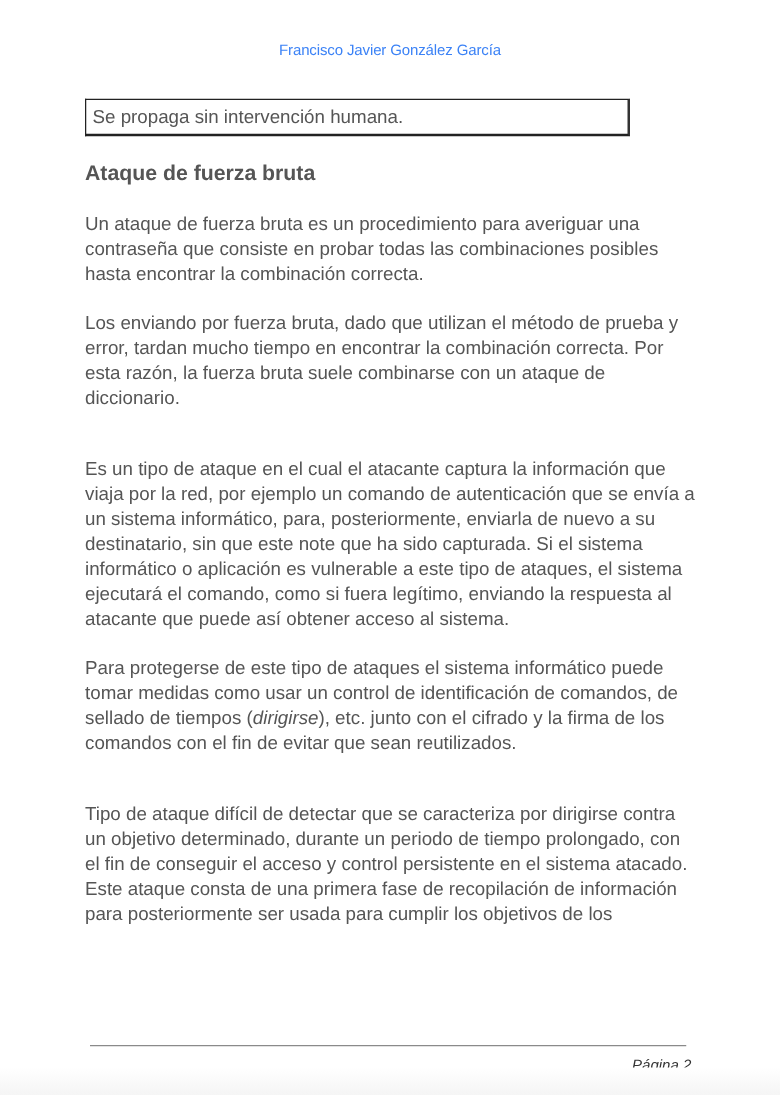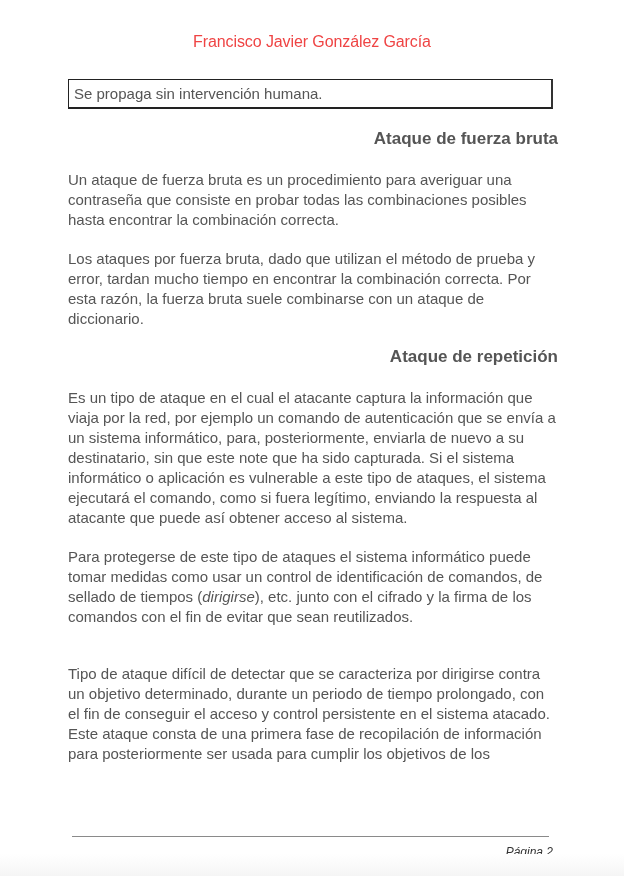--- a/index.html
+++ b/index.html
@@ -11,38 +11,38 @@
     position: relative;
     font-family: "Liberation Sans", sans-serif;
     color: #555555;
   }
   .page-bottom-fade {
     position: absolute; left: 0; right: 0; bottom: 0; height: 22px;
     background: linear-gradient(#ffffff, #f5f5f5);
   }
   .running-header {
     position: absolute; top: 33px; left: 0; width: 624px;
-    text-align: center; font-size: 16px; color: #ef4444;
+    text-align: center; font-size: 12px; color: #3b82f6;
     letter-spacing: -0.1px;
   }
   .boxed-note {
-    position: absolute; left: 68px; top: 79px; width: 485px; height: 30px;
+    position: absolute; left: 68px; top: 79px; width: 436px; height: 30px;
     border-top: 1px solid #222;
     border-left: 1px solid #222;
     border-right: 2px solid #333;
     border-bottom: 2px solid #222;
     font-size: 15px; line-height: 28px; padding-left: 5px;
     color: #555555;
   }
   .content {
     position: absolute; left: 68px; top: 128px; width: 490px;
   }
   h2.section-title {
     font-size: 17px; font-weight: bold; color: #555555;
-    line-height: 22px; margin: 0; text-align: right;
+    line-height: 22px; margin: 0;
   }
   p.body-text {
     font-size: 15px; line-height: 20px; color: #555555;
     margin: 0;
   }
   .gap-after-title { height: 20px; }
   .gap-between-paras { height: 19px; }
   .gap-before-title { height: 17px; }
   .footer-rule {
     position: absolute; left: 72px; top: 836px; width: 477px; height: 0;
@@ -60,27 +60,26 @@
 
 <div class="boxed-note">Se propaga sin intervención humana.</div>
 
 <div class="content">
 
   <section>
     <h2 class="section-title">Ataque de fuerza bruta</h2>
     <div class="gap-after-title"></div>
     <p class="body-text">Un ataque de fuerza bruta es un procedimiento para averiguar una contraseña que consiste en probar todas las combinaciones posibles hasta encontrar la combinación correcta.</p>
     <div class="gap-between-paras"></div>
-    <p class="body-text">Los ataques por fuerza bruta, dado que utilizan el método de prueba y error, tardan mucho tiempo en encontrar la combinación correcta. Por esta razón, la fuerza bruta suele combinarse con un ataque de diccionario.</p>
+    <p class="body-text">Los enviando por fuerza bruta, dado que utilizan el método de prueba y error, tardan mucho tiempo en encontrar la combinación correcta. Por esta razón, la fuerza bruta suele combinarse con un ataque de diccionario.</p>
   </section>
 
   <div class="gap-before-title"></div>
 
   <section>
-    <h2 class="section-title">Ataque de repetición</h2>
     <div class="gap-after-title"></div>
     <p class="body-text">Es un tipo de ataque en el cual el atacante captura la información que viaja por la red, por ejemplo un comando de autenticación que se envía a un sistema informático, para, posteriormente, enviarla de nuevo a su destinatario, sin que este note que ha sido capturada. Si el sistema informático o aplicación es vulnerable a este tipo de ataques, el sistema ejecutará el comando, como si fuera legítimo, enviando la respuesta al atacante que puede así obtener acceso al sistema.</p>
     <div class="gap-between-paras"></div>
     <p class="body-text"><span>Para protegerse de este tipo de ataques el sistema informático puede tomar medidas como usar un control de identificación de comandos, de sellado de tiempos (</span><em>dirigirse</em><span>), etc. junto con el cifrado y la firma de los comandos con el fin de evitar que sean reutilizados.</span></p>
   </section>
 
   <div class="gap-before-title"></div>
 
   <section>
     <div class="gap-after-title"></div>

